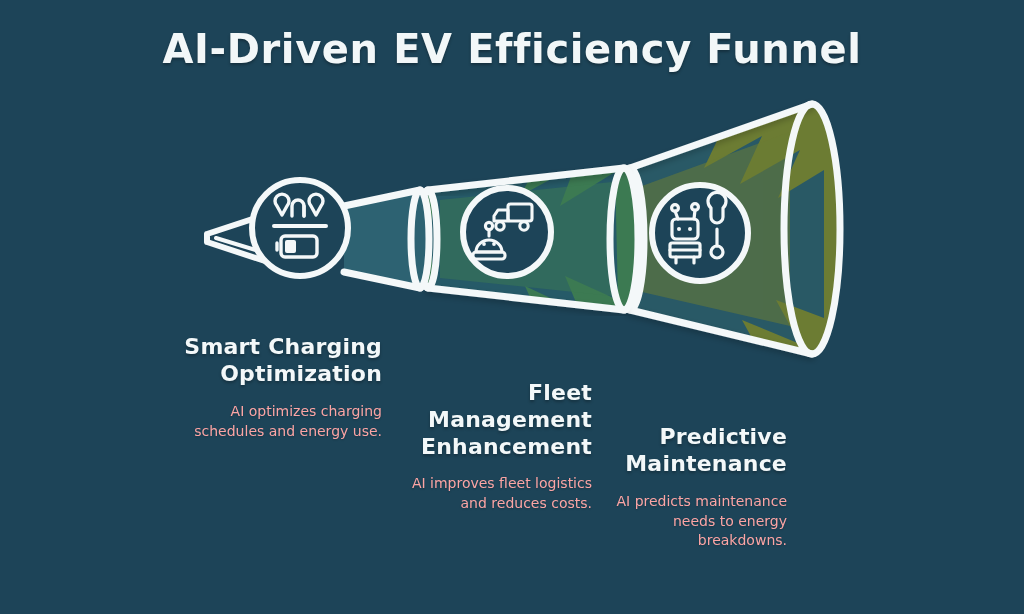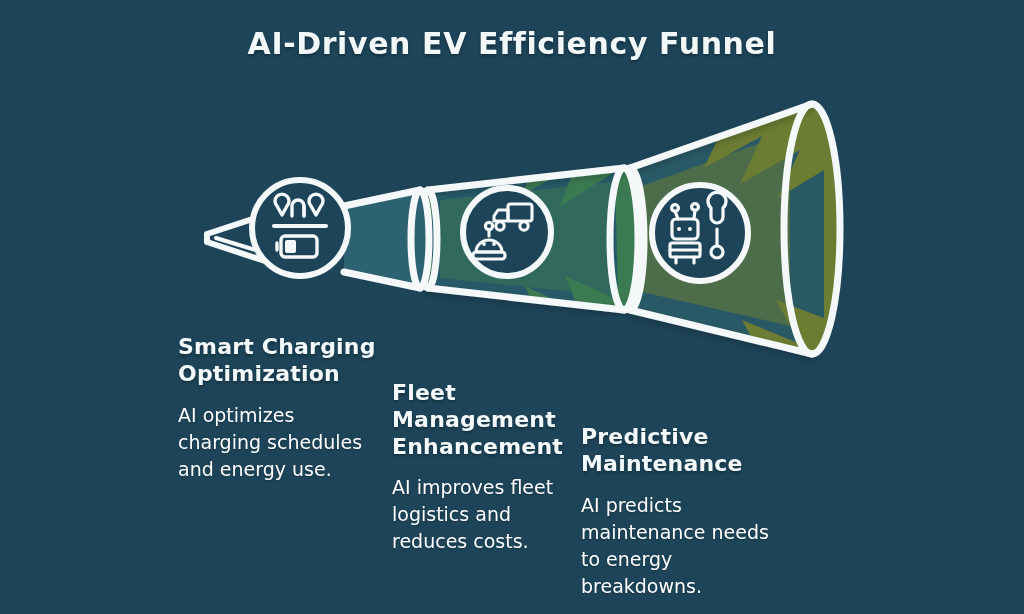--- a/index.html
+++ b/index.html
@@ -23,57 +23,57 @@
 
   
   #title {
     position: absolute;
     top: 26px;
     left: 0;
     width: 1024px;
     text-align: center;
     font-family: "DejaVu Sans", sans-serif;
     font-weight: bold;
-    font-size: 30px;
+    font-size: 40px;
     letter-spacing: 0.6px;
     color: #f2f7f8;
     text-shadow: 0 2px 3px rgba(0,0,0,0.30);
   }
 
   
   #funnel-svg {
     position: absolute;
     left: 0;
     top: 0;
     width: 1024px;
     height: 614px;
   }
 
   
   .caption {
     position: absolute;
-    text-align: left;
+    text-align: right;
     color: #eef5f6;
   }
   .caption .cap-title {
     font-family: "DejaVu Sans", sans-serif;
     font-weight: bold;
     font-size: 22px;
     line-height: 1.22;
     letter-spacing: 0.2px;
     color: #f3f8f9;
     text-shadow: 0 2px 3px rgba(0,0,0,0.28);
     margin: 0;
   }
   .caption .cap-desc {
     font-family: "DejaVu Sans", sans-serif;
     font-weight: normal;
-    font-size: 19px;
+    font-size: 14px;
     line-height: 1.42;
-    color: #ffffff;
+    color: #fca5a5;
     margin: 14px 0 0 0;
     text-shadow: 0 1px 2px rgba(0,0,0,0.22);
   }
 
   #caption-0 { left: 178px; top: 334px; width: 204px; }
   #caption-1 { left: 392px; top: 380px; width: 200px; }
   #caption-2 { left: 581px; top: 424px; width: 206px; }
 </style>
 </head>
 <body>

